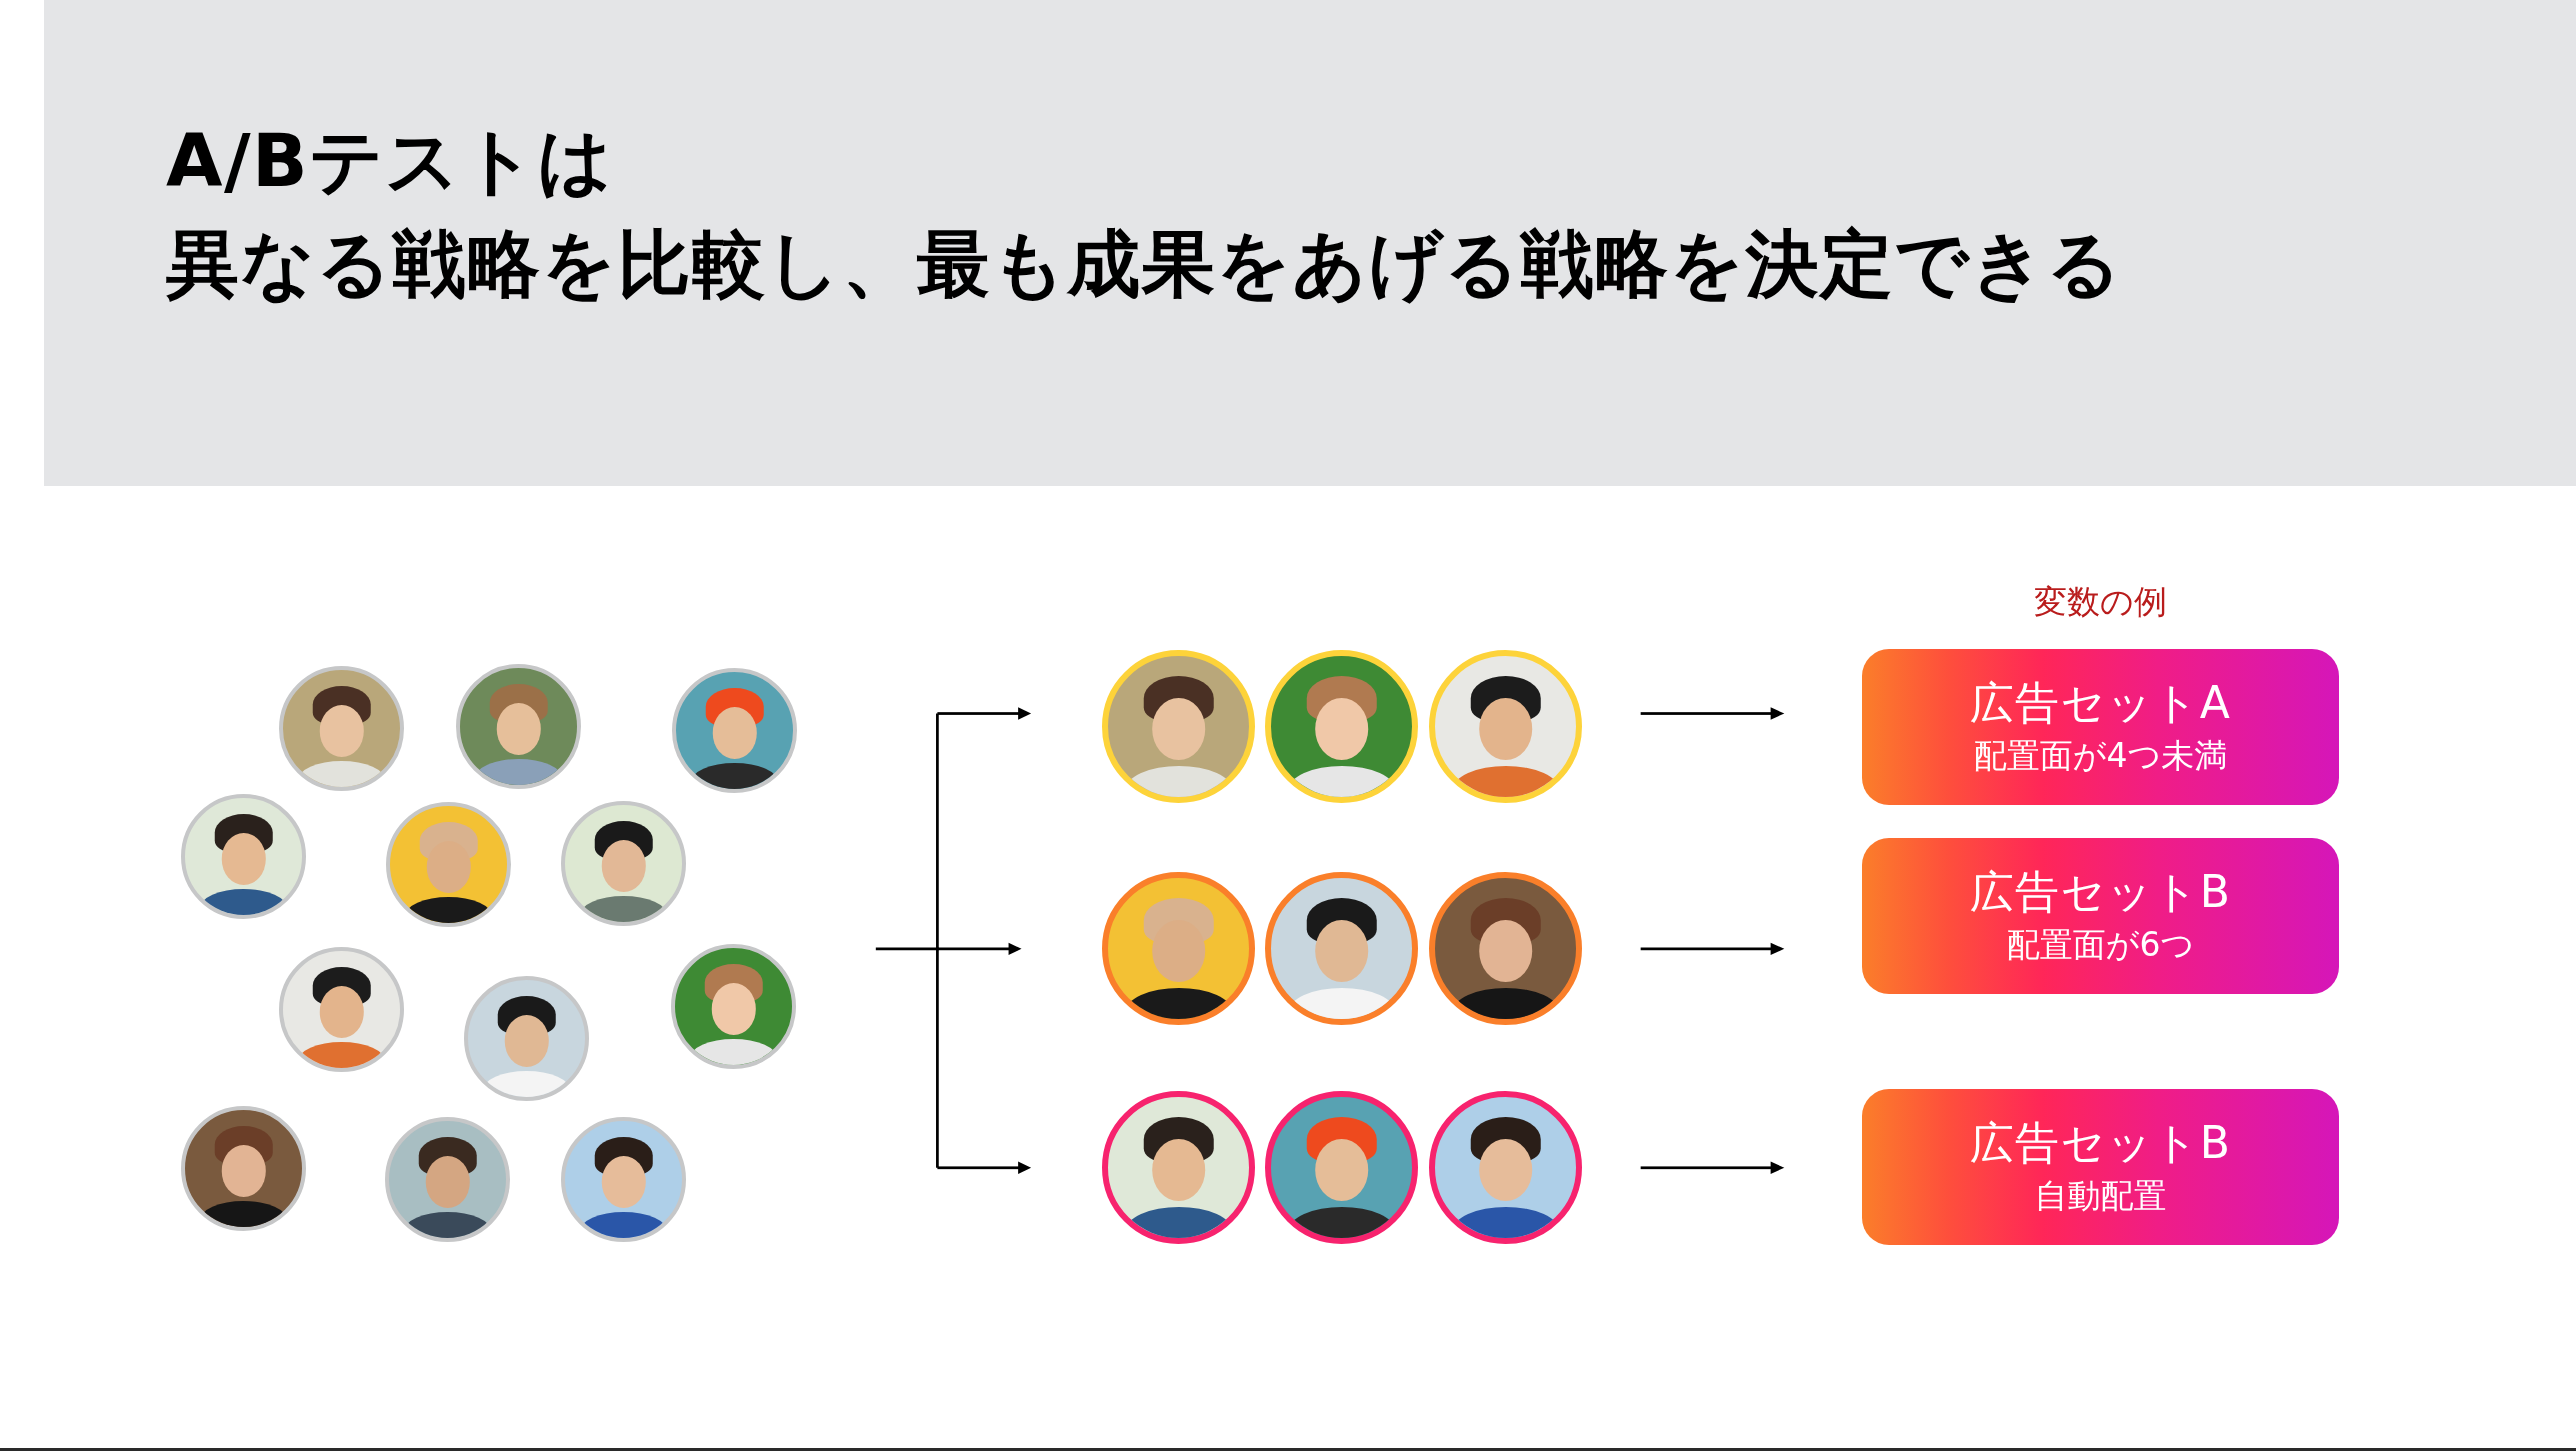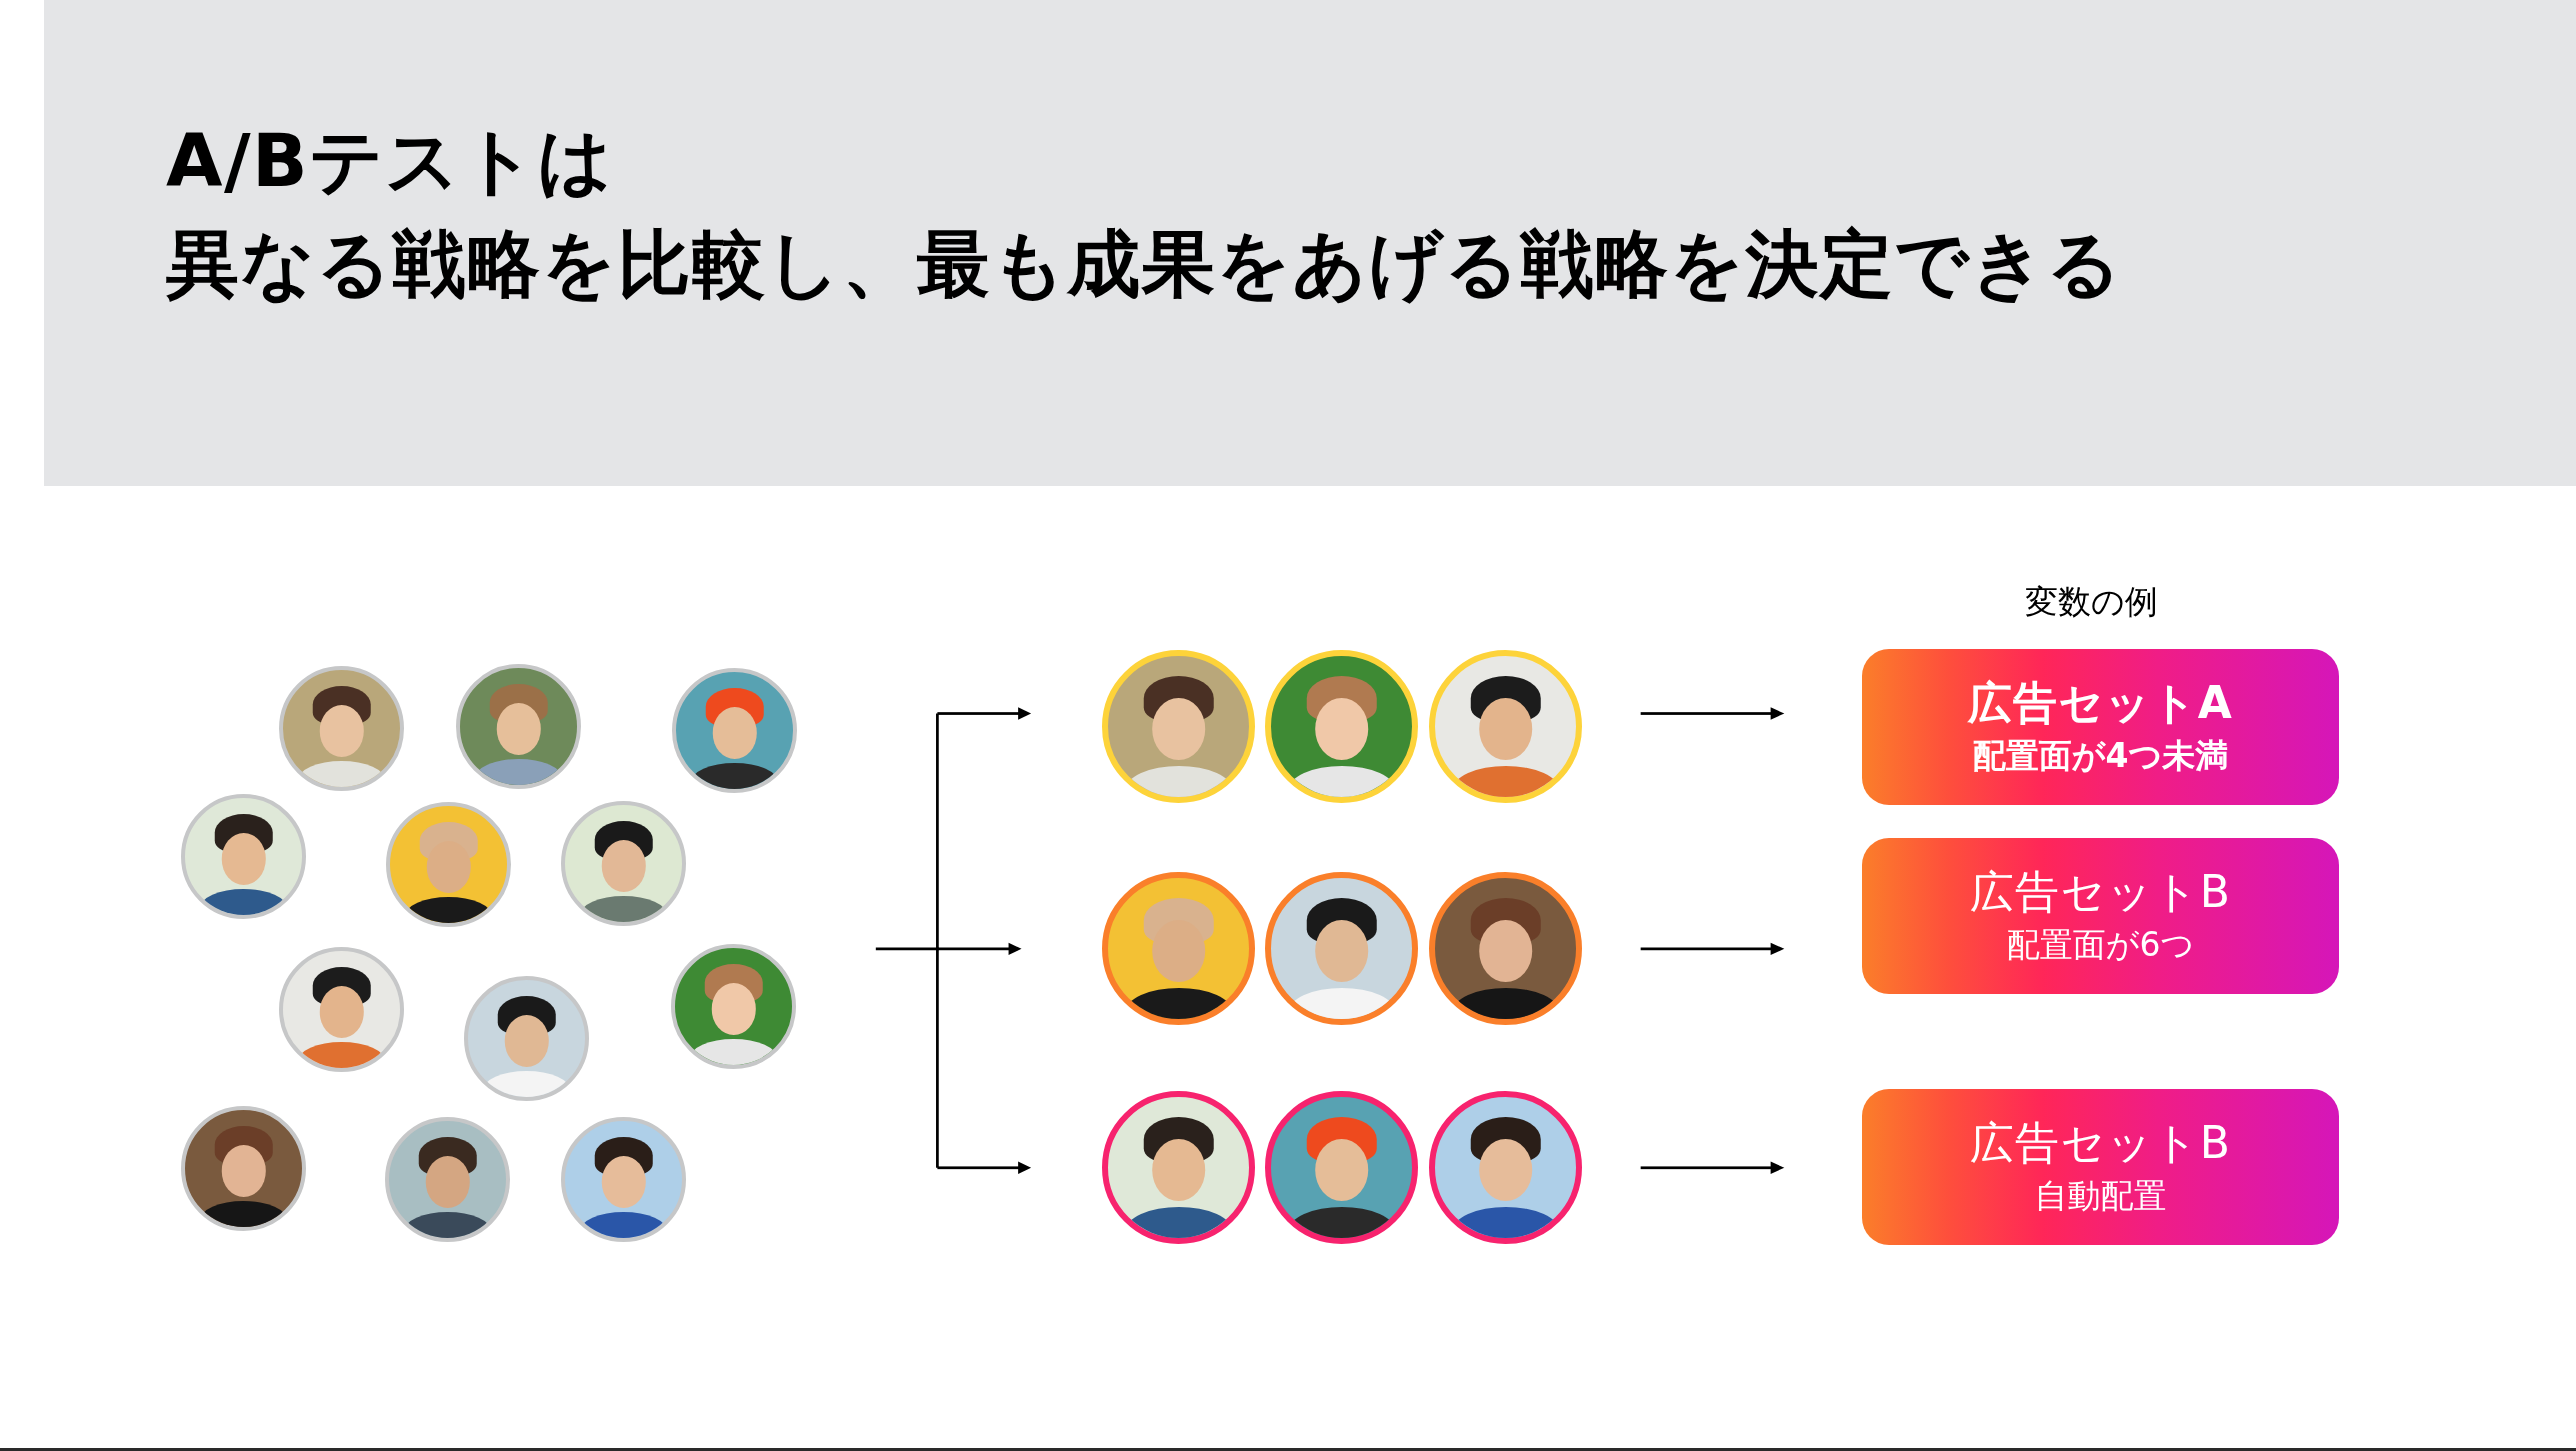--- a/index.html
+++ b/index.html
@@ -34,22 +34,22 @@
   .avatar .hair {
     position:absolute; left:50%; top:14%; width:50%; height:32%;
     transform:translateX(-50%); border-radius:50% 50% 30% 30%;
   }
   .avatar .body {
     position:absolute; left:50%; bottom:-12%; width:76%; height:34%;
     transform:translateX(-50%); border-radius:50% 50% 0 0;
   }
   svg.lines { position:absolute; left:0; top:0; }
   .label-vars {
-    position:absolute; left:2025px; top:580px; width:151px; text-align:left;
-    font-size:33px; color:#000000;
+    position:absolute; left:2025px; top:580px; width:151px; text-align:center;
+    font-size:33px; color:#b91c1c;
   }
   .adset {
     position:absolute; left:1862px; width:477px; height:156px; border-radius:27px;
     background:linear-gradient(90deg,#fb7e2a 0%,#fe4f3c 18%,#ff2658 38%,#f01d86 62%,#d516b9 100%);
     color:#fff; text-align:center; box-sizing:border-box; padding-top:25px;
   }
   .adset .name { display:block; font-size:44px; line-height:57px; letter-spacing:1.4px; }
   .adset .desc { display:block; font-size:33px; line-height:44px; margin-top:2.7px; }
 </style>
 </head>
@@ -199,21 +199,21 @@
     </div>
   <div class="avatar grp" style="left: 1429px; top: 1091px; border-color: rgb(247, 35, 110); background: rgb(174, 207, 232);">
       <div class="hair" style="background: rgb(42, 30, 24);"></div>
       <div class="body" style="background: rgb(42, 86, 168);"></div>
       <div class="face" style="background: rgb(230, 188, 154);"></div>
     </div>
 </div>
 
 <div class="label-vars">変数の例</div>
 
-<div class="adset" style="top:649px;font-weight:bold;">
+<div class="adset" style="top:649px;">
   <span class="name">広告セットA</span>
   <span class="desc">配置面が4つ未満</span>
 </div>
 <div class="adset" style="top:838px;">
   <span class="name">広告セットB</span>
   <span class="desc">配置面が6つ</span>
 </div>
 <div class="adset" style="top:1089px;">
   <span class="name">広告セットB</span>
   <span class="desc">自動配置</span>

